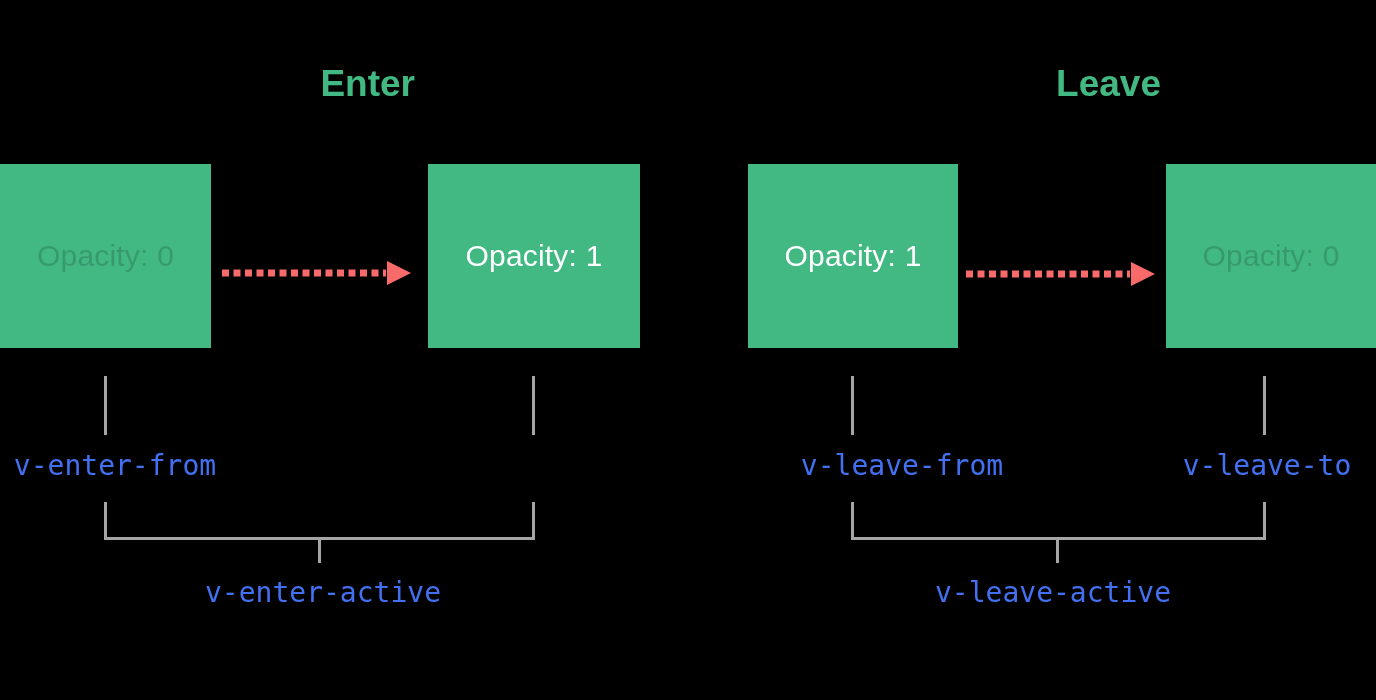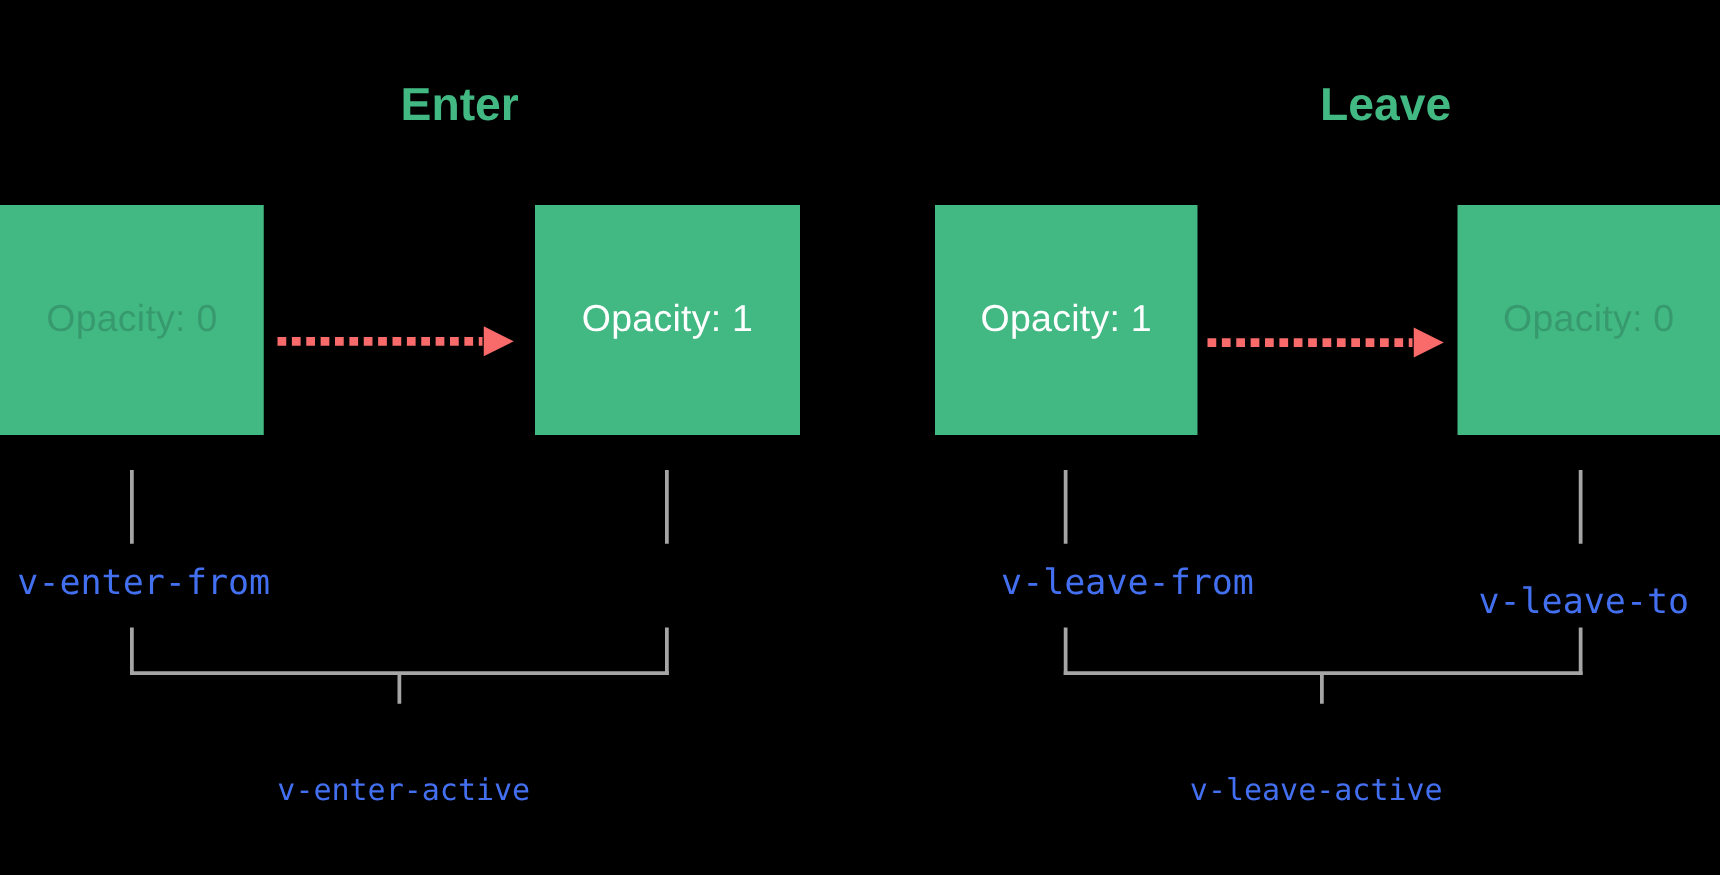--- a/index.html
+++ b/index.html
@@ -29,22 +29,22 @@
   .box-label.faint{color:var(--faint);}
   .vline{position:absolute;width:3px;background:var(--gray);}
   .hline{position:absolute;height:3px;background:var(--gray);}
   .class-label{
     position:absolute;top:450px;transform:translateX(-50%);
     font-family:"DejaVu Sans Mono",monospace;font-size:28px;line-height:32px;
     color:var(--blue);white-space:nowrap;
   }
   .active-label{
     position:absolute;top:576px;transform:translateX(-50%);
-    font-family:"DejaVu Sans Mono",monospace;font-size:24px;line-height:34px;
-    color:var(--blue);white-space:nowrap;margin-top:39px;
+    font-family:"DejaVu Sans Mono",monospace;font-size:28px;line-height:34px;
+    color:var(--blue);white-space:nowrap;
   }
   .arrow{position:absolute;top:258px;width:194px;height:30px;}
   .arrow line{stroke:var(--salmon);stroke-width:7;stroke-dasharray:7 4.5;}
   .arrow polygon{fill:var(--salmon);}
 </style>
 </head>
 <body>
 
 <div class="canvas">
 
@@ -87,21 +87,21 @@
   </svg>
 
   <div class="box" style="left:1166px;width:210px;">
     <span class="box-label faint">Opacity: 0</span>
   </div>
 
   <div class="vline" style="left:851px;top:376px;height:59px;"></div>
   <div class="vline" style="left:1263px;top:376px;height:59px;"></div>
 
   <div class="class-label" style="left:858px;margin-left:44px;">v-leave-from</div>
-  <div class="class-label" style="left:1267px;margin-top:15px;">v-leave-to</div>
+  <div class="class-label" style="left:1267px;">v-leave-to</div>
 
   <div class="vline" style="left:851px;top:502px;height:38px;"></div>
   <div class="vline" style="left:1263px;top:502px;height:38px;"></div>
   <div class="hline" style="left:851px;top:537px;width:415px;"></div>
   <div class="vline" style="left:1056px;top:540px;height:23px;"></div>
 
   <div class="active-label" style="left:1053px;text-align:center;">v-leave-active</div>
 
 </div>
 

